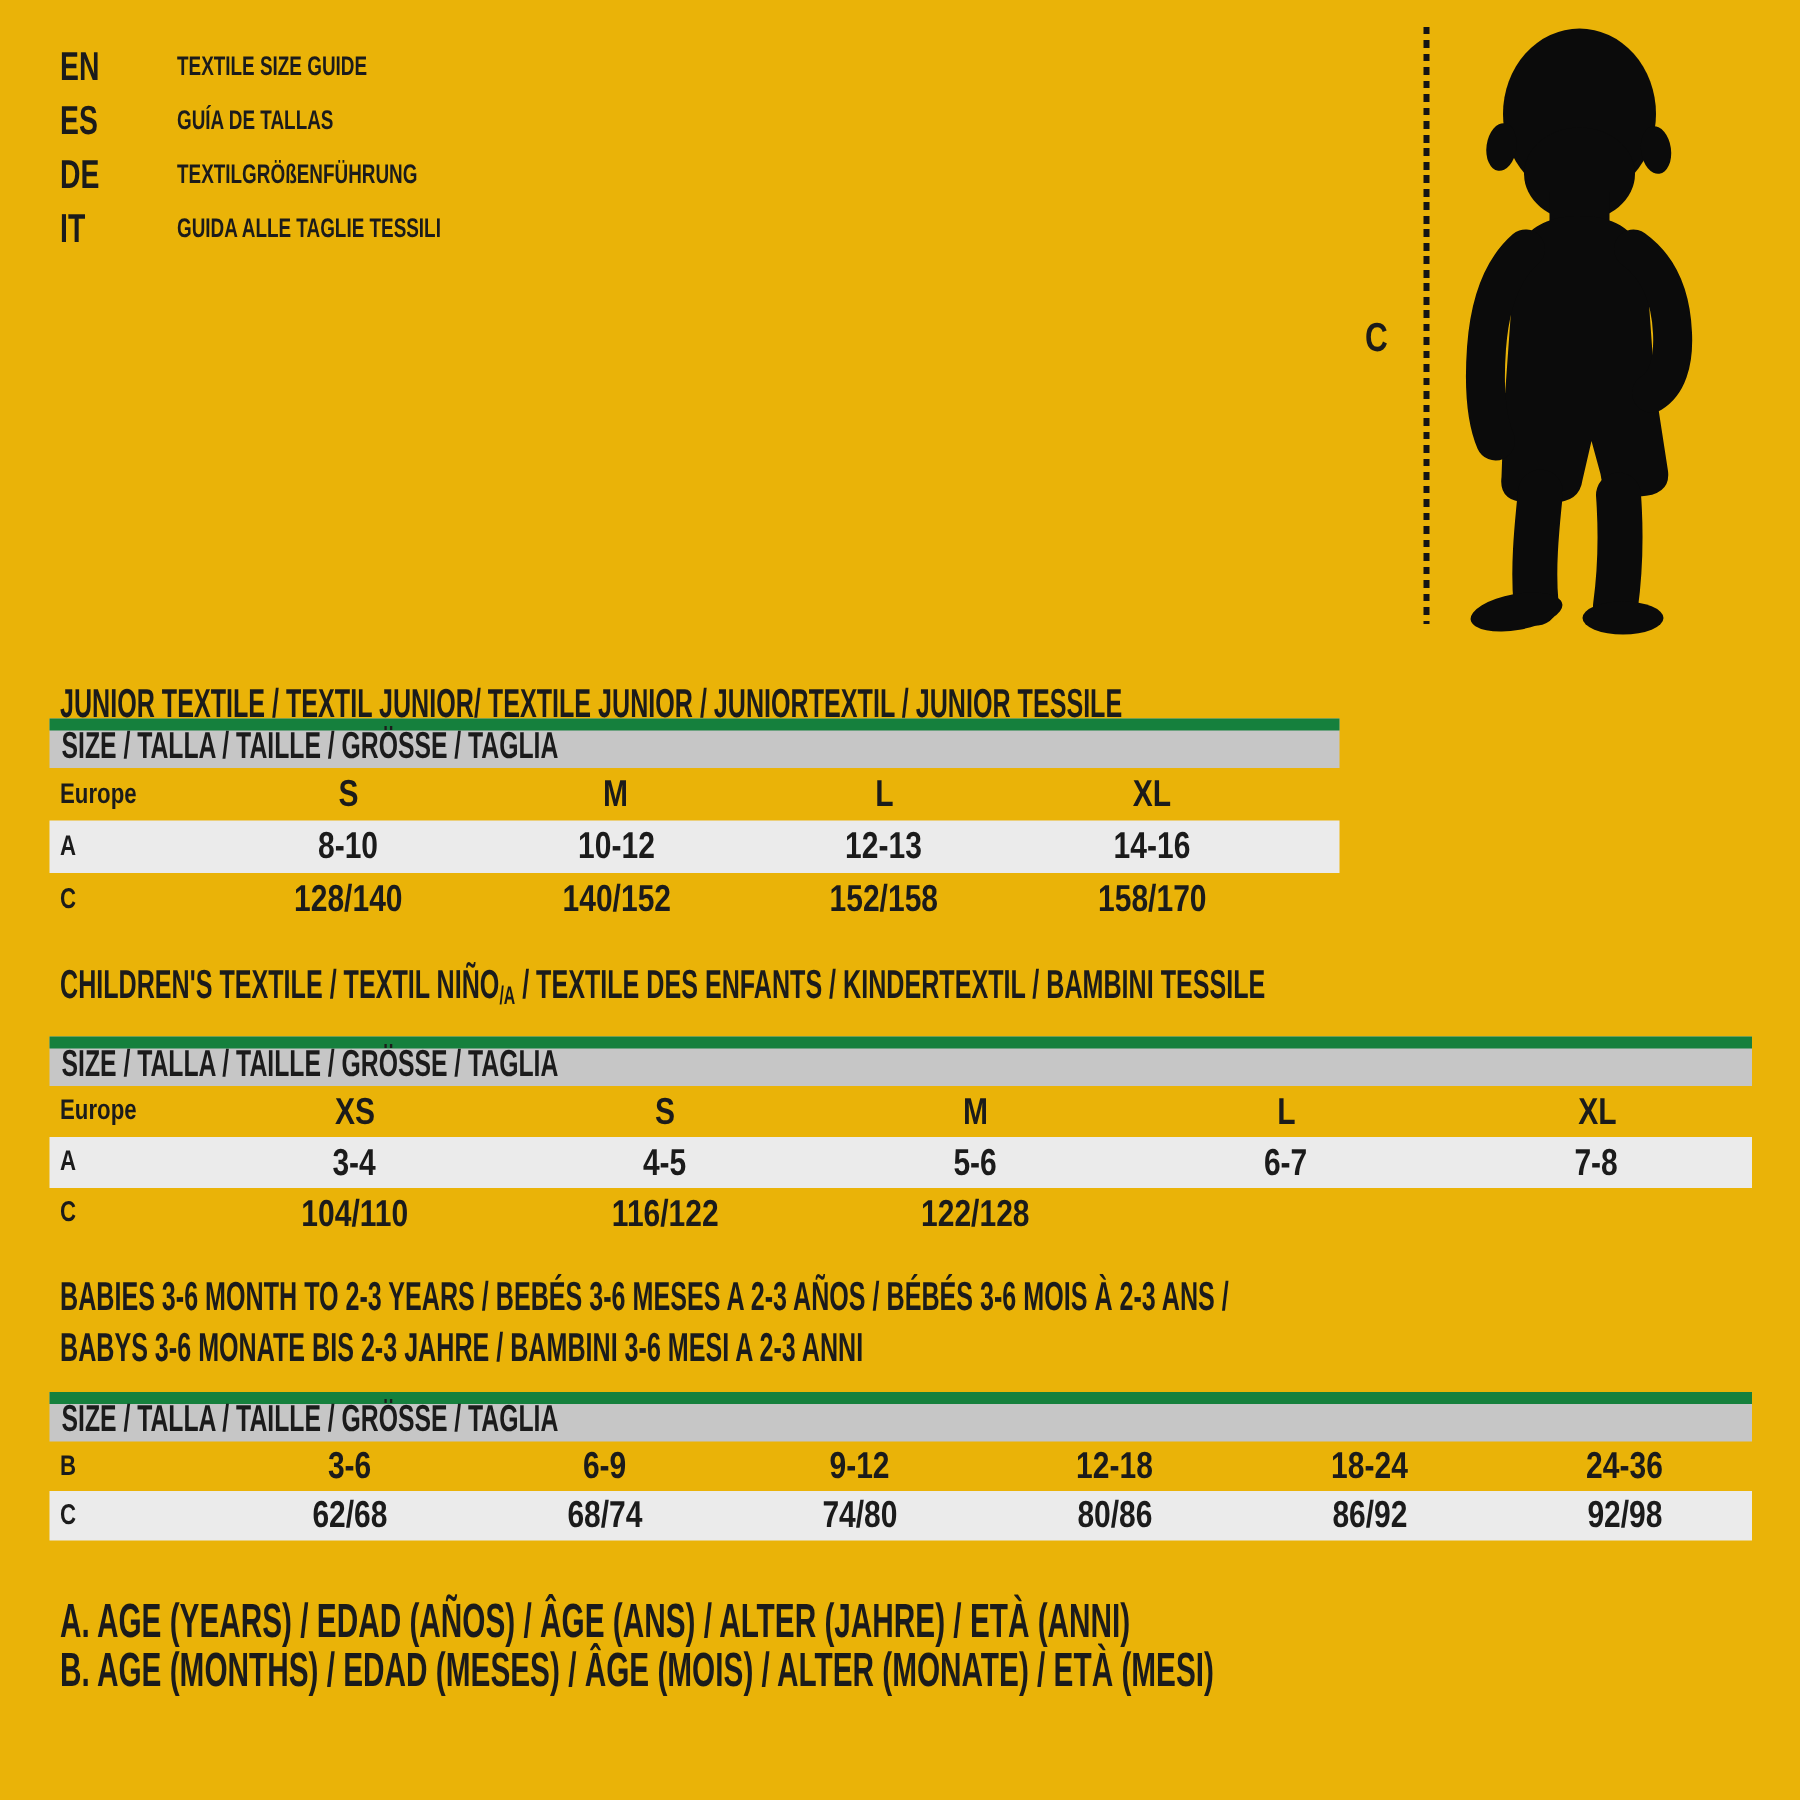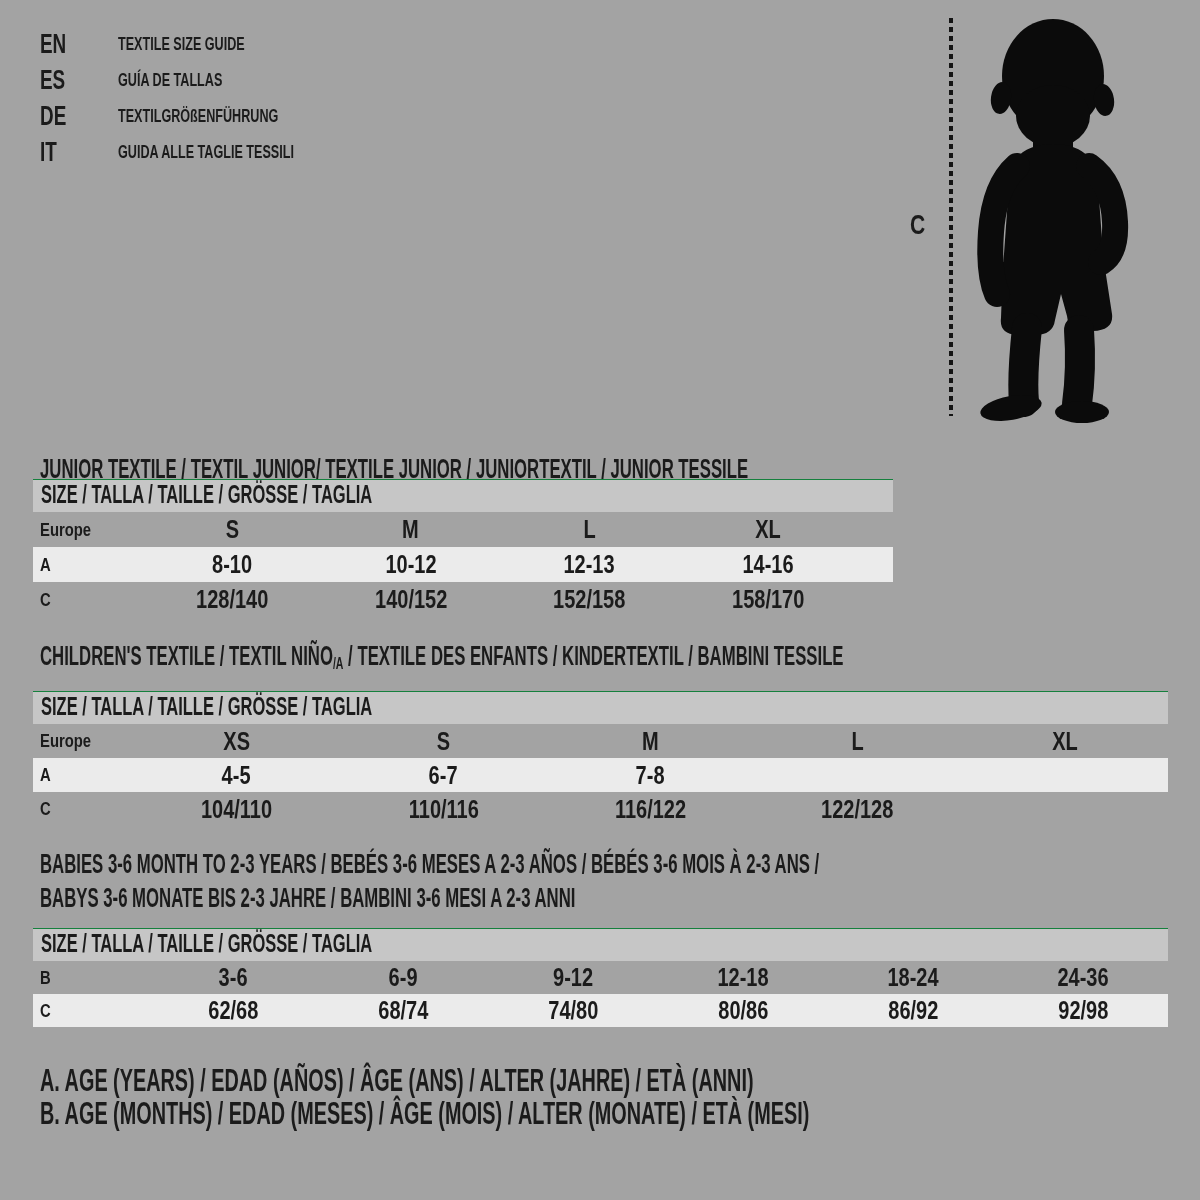--- a/index.html
+++ b/index.html
@@ -4,21 +4,21 @@
 <style>
   html,body { margin:0; padding:0; }
   body {
     width:1200px; height:1200px;
     background:#ffffff;
     font-family:"Liberation Sans", sans-serif;
     font-weight:700;
     color:#1b1b1b;
     -webkit-font-smoothing:antialiased;
   }
-  #canvas { position:relative; width:1200px; height:1200px; overflow:hidden; background:#a3a3a3; }
+  #canvas { position:relative; width:1200px; height:1200px; overflow:hidden; background:#eab308; }
 
   
   .sx  { display:inline-block; white-space:nowrap; }
   .o-l { transform-origin:0 50%; }
   .k62 { transform:scaleX(.62); }
   .k66 { transform:scaleX(.66); }
   .k70 { transform:scaleX(.70); }
   .k78 { transform:scaleX(.78); }
   .k80 { transform:scaleX(.80); }
 
@@ -40,22 +40,22 @@
   #children-title{ top:642px; }
   #babies-title  { top:847px; line-height:34px; }
   #legend { position:absolute; left:40px; top:1064px; font-size:32px; line-height:33px; }
   .subA { font-size:17px; vertical-align:-4px; }
 
   
   .size-table { position:absolute; }
   #junior-table   { left:33px; top:479px; width:860px; }
   #children-table { left:33px; top:691px; width:1135px; }
   #babies-table   { left:33px; top:928px; width:1135px; }
-  .hdr { height:33px; background:#c6c6c6; border-top:1px solid #15803d; box-sizing:border-box;
-         display:flex; align-items:flex-start; padding-left:8px; font-size:25px; }
+  .hdr { height:33px; background:#c6c6c6; border-top:8px solid #15803d; box-sizing:border-box;
+         display:flex; align-items:flex-end; padding-left:8px; font-size:25px; }
   .grid { display:grid; align-items:center; }
   .junior-grid   { grid-template-columns:110px repeat(4,1fr); padding-right:36px; height:35px; }
   .children-grid { grid-template-columns:100px repeat(5,1fr); height:34px; }
   .babies-grid   { grid-template-columns:115px repeat(6,1fr); height:33px; }
   .stripe { background:#ebebeb; }
   .cell { text-align:center; font-size:25px; }
   .cell-first { text-align:left; padding-left:7px; font-size:19px; }
 </style>
 </head>
 <body>
@@ -141,28 +141,29 @@
     <div class="grid children-grid">
       <span class="cell-first"><span class="sx o-l k78">Europe</span></span>
       <span class="cell"><span class="sx k80">XS</span></span>
       <span class="cell"><span class="sx k80">S</span></span>
       <span class="cell"><span class="sx k80">M</span></span>
       <span class="cell"><span class="sx k80">L</span></span>
       <span class="cell"><span class="sx k80">XL</span></span>
     </div>
     <div class="grid children-grid stripe">
       <span class="cell-first"><span class="sx o-l k78">A</span></span>
+      <span class="cell"><span class="sx k80">3-4</span></span>
       <span class="cell"><span class="sx k80">4-5</span></span>
+      <span class="cell"><span class="sx k80">5-6</span></span>
       <span class="cell"><span class="sx k80">6-7</span></span>
       <span class="cell"><span class="sx k80">7-8</span></span>
     </div>
     <div class="grid children-grid">
       <span class="cell-first"><span class="sx o-l k78">C</span></span>
       <span class="cell"><span class="sx k80">104/110</span></span>
-      <span class="cell"><span class="sx k80">110/116</span></span>
       <span class="cell"><span class="sx k80">116/122</span></span>
       <span class="cell"><span class="sx k80">122/128</span></span>
     </div>
   </div>
 
   <div class="sec-title" id="babies-title">
     <div><span class="sx o-l k62">BABIES 3-6 MONTH TO 2-3 YEARS / BEBÉS 3-6 MESES A 2-3 AÑOS / BÉBÉS 3-6 MOIS À 2-3 ANS /</span></div>
     <div><span class="sx o-l k62">BABYS 3-6 MONATE BIS 2-3 JAHRE / BAMBINI 3-6 MESI A 2-3 ANNI</span></div>
   </div>
   <div class="size-table" id="babies-table">

